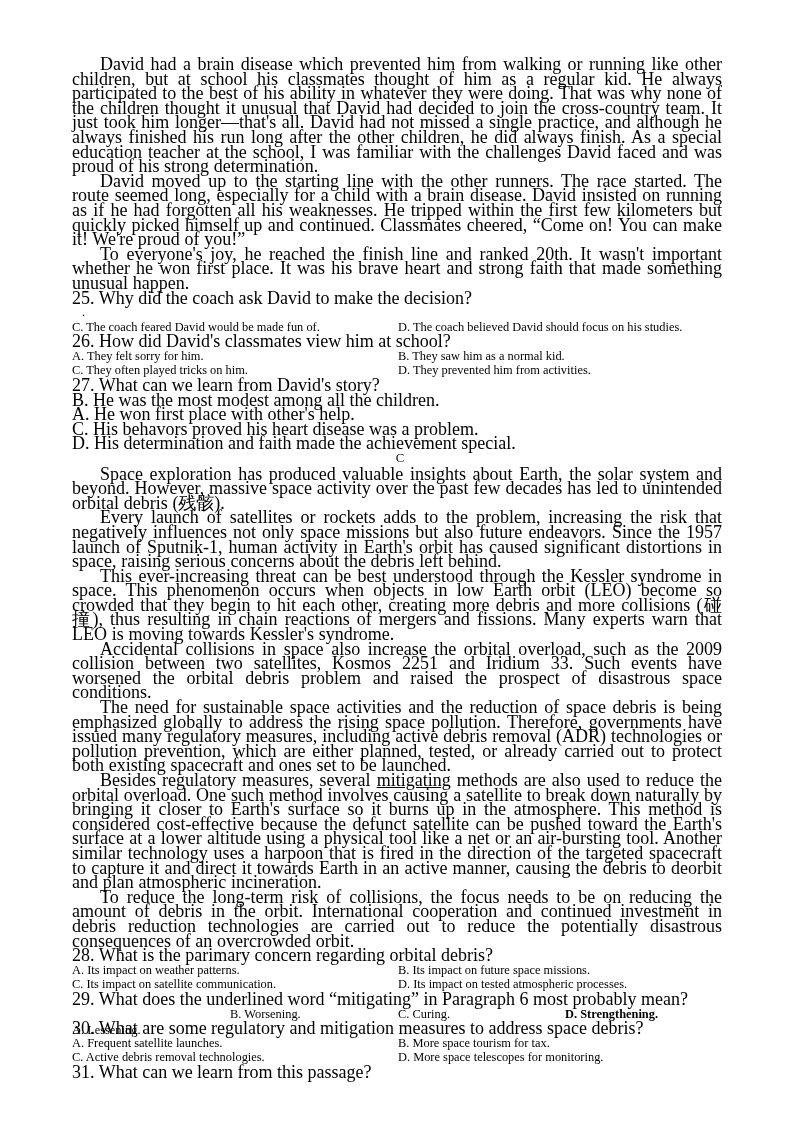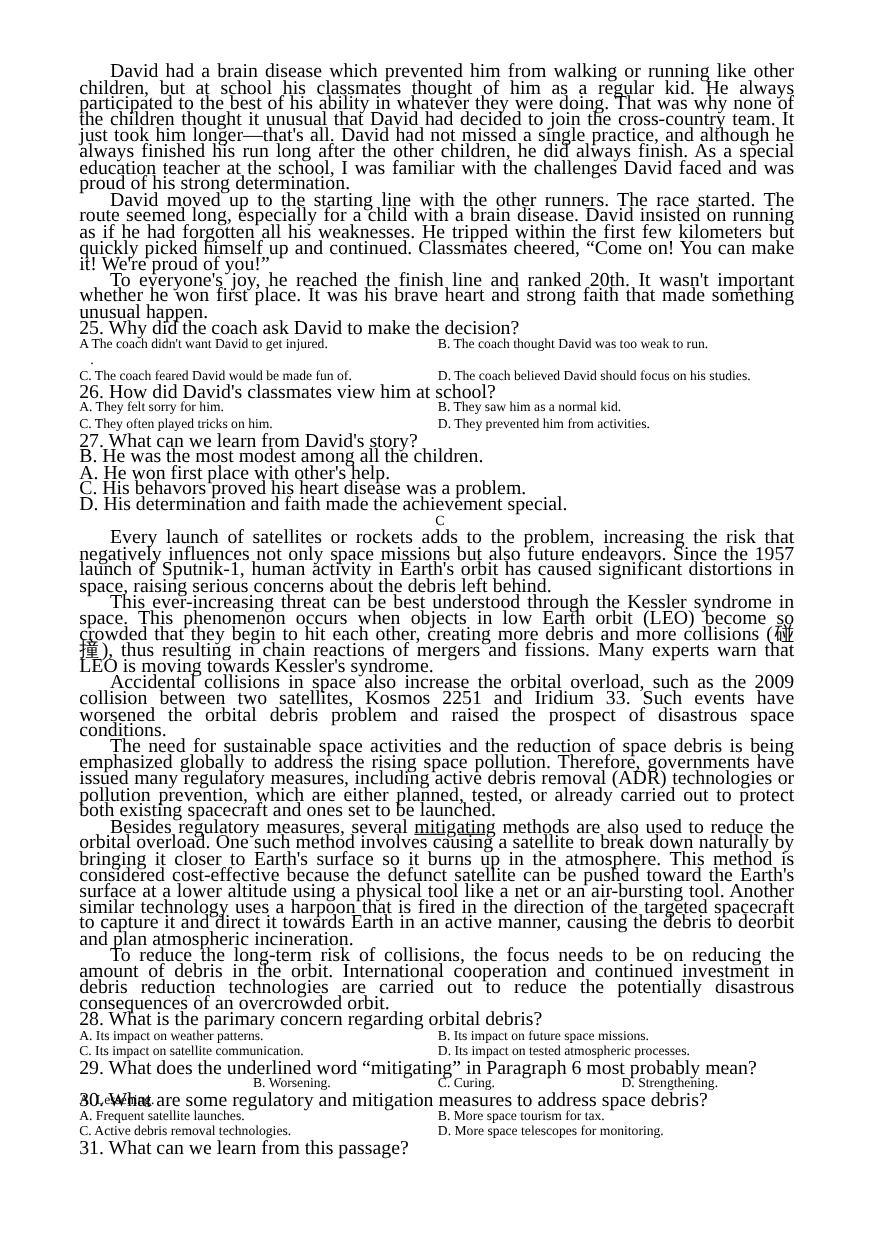--- a/index.html
+++ b/index.html
@@ -51,21 +51,21 @@
     display: block;
     font-size: 12.4px;
     line-height: 14.6px;
     position: relative;
     height: 14.6px;
     white-space: nowrap;
   }
   .opts4 > span.c1 { position: absolute; left: 0;   top: 16px; }
   .opts4 > span.c2 { position: absolute; left: 158px; top: 0; }
   .opts4 > span.c3 { position: absolute; left: 326px; top: 0; }
-  .opts4 > span.c4 { position: absolute; left: 493px; top: 0; }
+  .opts4 > span.c4 { position: absolute; left: 493px; top: 0; font-weight: bold; }
   .stray {
     margin: 0;
     font-size: 12.4px;
     line-height: 14.6px;
     padding-left: 10px;
     height: 14.6px;
   }
   .section-letter {
     margin: 0;
     font-size: 12.8px;
@@ -78,24 +78,20 @@
 </head>
 <body>
 
 <div class="page">
 
   <p class="para">David had a brain disease which prevented him from walking or running like other children, but at school his classmates thought of him as a regular kid. He always participated to the best of his ability in whatever they were doing. That was why none of the children thought it unusual that David had decided to join the cross-country team. It just took him longer—that's all. David had not missed a single practice, and although he always finished his run long after the other children, he did always finish. As a special education teacher at the school, I was familiar with the challenges David faced and was proud of his strong determination.</p>
   <p class="para">David moved up to the starting line with the other runners. The race started. The route seemed long, especially for a child with a brain disease. David insisted on running as if he had forgotten all his weaknesses. He tripped within the first few kilometers but quickly picked himself up and continued. Classmates cheered, “Come on! You can make it! We're proud of you!”</p>
   <p class="para">To everyone's joy, he reached the finish line and ranked 20th. It wasn't important whether he won first place. It was his brave heart and strong faith that made something unusual happen.</p>
 
   <p class="qline">25. Why did the coach ask David to make the decision?</p>
-  <div class="opts2">
-    <span class="col-a">A  The coach didn't want David to get injured.</span>
-    <span class="col-b">B. The coach thought David was too weak to run.</span>
-  </div>
   <p class="stray">.</p>
   <div class="opts2">
     <span class="col-a">C. The coach feared David would be made fun of.</span>
     <span class="col-b">D. The coach believed David should focus on his studies.</span>
   </div>
 
   <p class="qline">26. How did David's classmates view him at school?</p>
   <div class="opts2">
     <span class="col-a">A. They felt sorry for him.</span>
     <span class="col-b">B. They saw him as a normal kid.</span>
@@ -106,20 +102,21 @@
   </div>
 
   <p class="qline">27. What can we learn from David's story?</p>
   <p class="qline">B. He was the most modest among all the children.</p>
   <p class="qline">A. He won first place with other's help.</p>
   <p class="qline">C. His behavors proved his heart disease was a problem.</p>
   <p class="qline">D. His determination and faith made the achievement special.</p>
 
   <p class="section-letter">C</p>
 
+  <p class="para">Space exploration has produced valuable insights about Earth, the solar system and beyond. However, massive space activity over the past few decades has led to unintended orbital debris (残骸).</p>
   <p class="para">Every launch of satellites or rockets adds to the problem, increasing the risk that negatively influences not only space missions but also future endeavors. Since the 1957 launch of Sputnik-1, human activity in Earth's orbit has caused significant distortions in space, raising serious concerns about the debris left behind.</p>
   <p class="para">This ever-increasing threat can be best understood through the Kessler syndrome in space. This phenomenon occurs when objects in low Earth orbit (LEO) become so crowded that they begin to hit each other, creating more debris and more collisions (碰撞), thus resulting in chain reactions of mergers and fissions. Many experts warn that LEO is moving towards Kessler's syndrome.</p>
   <p class="para">Accidental collisions in space also increase the orbital overload, such as the 2009 collision between two satellites, Kosmos 2251 and Iridium 33. Such events have worsened the orbital debris problem and raised the prospect of disastrous space conditions.</p>
   <p class="para">The need for sustainable space activities and the reduction of space debris is being emphasized globally to address the rising space pollution. Therefore, governments have issued many regulatory measures, including active debris removal (ADR) technologies or pollution prevention, which are either planned, tested, or already carried out to protect both existing spacecraft and ones set to be launched.</p>
   <p class="para"><span>Besides regulatory measures, several </span><span class="uline">mitigating</span><span> methods are also used to reduce the orbital overload. One such method involves causing a satellite to break down naturally by bringing it closer to Earth's surface so it burns up in the atmosphere. This method is considered cost-effective because the defunct satellite can be pushed toward the Earth's surface at a lower altitude using a physical tool like a net or an air-bursting tool. Another similar technology uses a harpoon that is fired in the direction of the targeted spacecraft to capture it and direct it towards Earth in an active manner, causing the debris to deorbit and plan atmospheric incineration.</span></p>
   <p class="para">To reduce the long-term risk of collisions, the focus needs to be on reducing the amount of debris in the orbit. International cooperation and continued investment in debris reduction technologies are carried out to reduce the potentially disastrous consequences of an overcrowded orbit.</p>
 
   <p class="qline">28. What is the parimary concern regarding orbital debris?</p>
   <div class="opts2">
     <span class="col-a">A. Its impact on weather patterns.</span>

